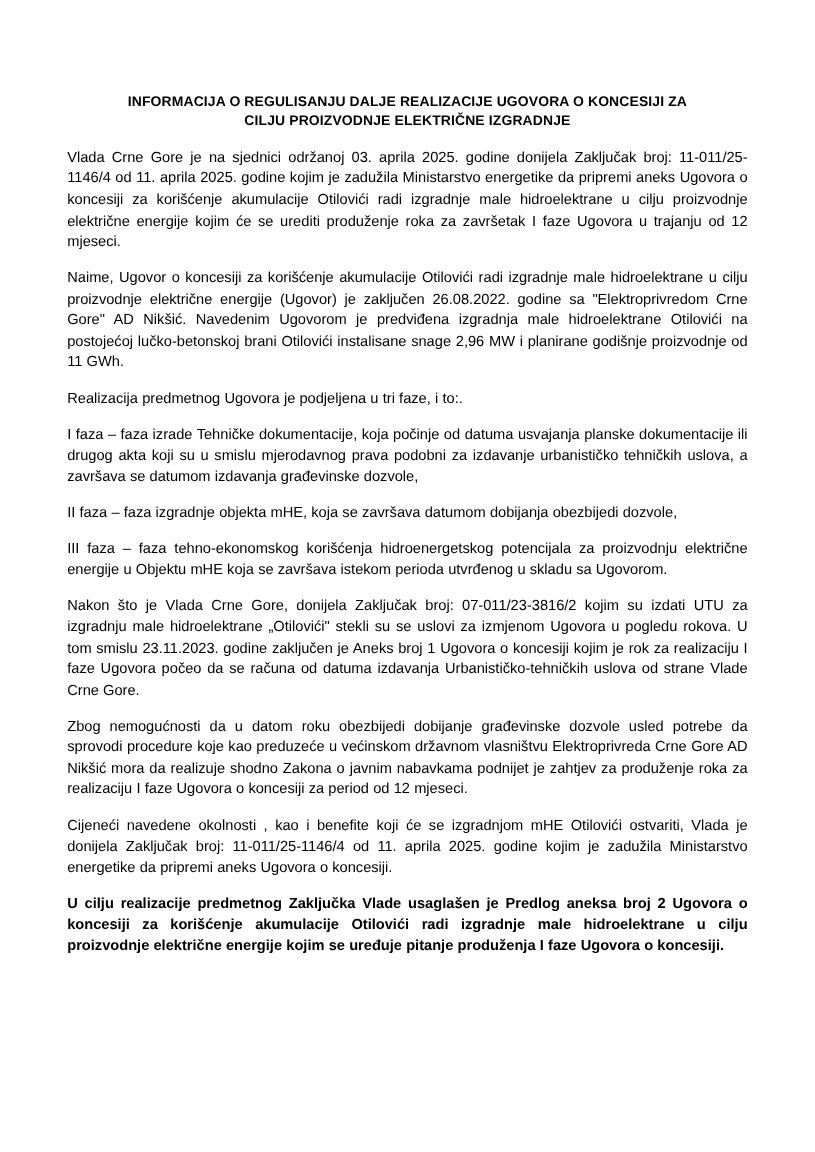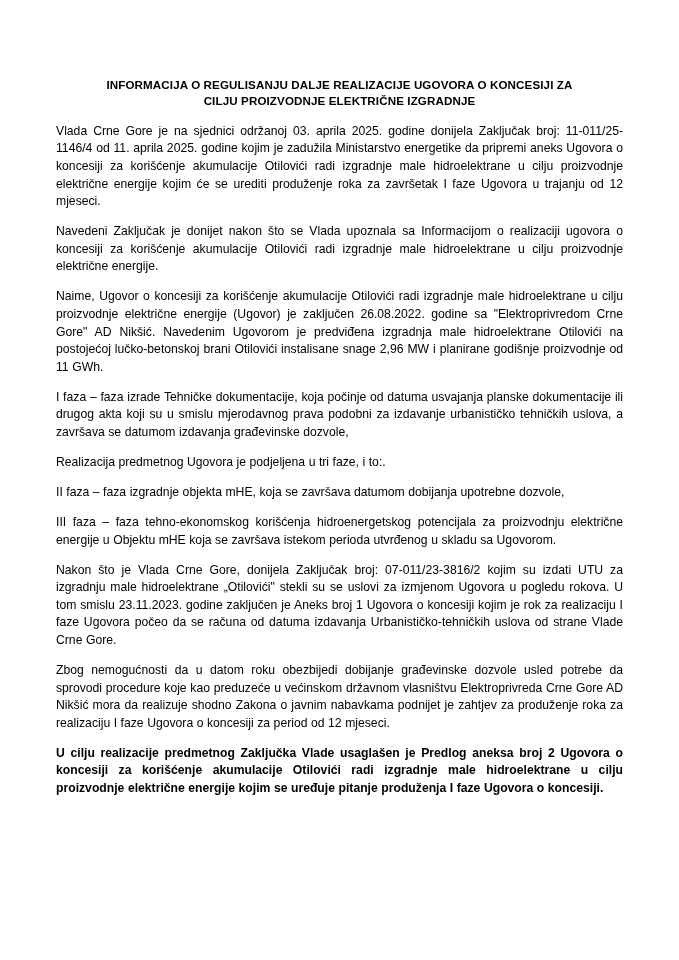--- a/index.html
+++ b/index.html
@@ -58,24 +58,24 @@
 
 <div class="page">
   <div class="content">
 
     <h1 class="doc-title">
       <span class="title-line">INFORMACIJA O REGULISANJU DALJE REALIZACIJE UGOVORA O KONCESIJI ZA</span>
       <span class="title-line">CILJU PROIZVODNJE ELEKTRIČNE IZGRADNJE</span>
     </h1>
 
     <p class="para">Vlada Crne Gore je na sjednici održanoj 03. aprila 2025. godine donijela Zaključak broj: 11-011/25-1146/4 od 11. aprila 2025. godine kojim je zadužila Ministarstvo energetike da pripremi aneks Ugovora o koncesiji za korišćenje akumulacije Otilovići radi izgradnje male hidroelektrane u cilju proizvodnje električne energije kojim će se urediti produženje roka za završetak I faze Ugovora u trajanju od 12 mjeseci.</p>
-    <p class="para">Navedeni Zaključak je donijet nakon što se Vlada upoznala sa Informacijom o realizaciji ugovora o koncesiji za korišćenje akumulacije Otilovići radi izgradnje male hidroelektrane u cilju proizvodnje električne energije.</p>
     <p class="para">Naime, Ugovor o koncesiji za korišćenje akumulacije Otilovići radi izgradnje male hidroelektrane u cilju proizvodnje električne energije (Ugovor) je zaključen 26.08.2022. godine sa "Elektroprivredom Crne Gore" AD Nikšić.  Navedenim Ugovorom je predviđena izgradnja male hidroelektrane Otilovići na postojećoj lučko-betonskoj brani Otilovići instalisane snage 2,96 MW i planirane godišnje proizvodnje od 11 GWh.</p>
+    <p class="para">Realizacija predmetnog Ugovora je podjeljena u tri faze, i to:.</p>
     <p class="para">I faza – faza izrade Tehničke dokumentacije, koja počinje od datuma usvajanja planske dokumentacije ili drugog akta koji su u smislu mjerodavnog prava podobni za izdavanje urbanističko tehničkih uslova, a završava se datumom izdavanja građevinske dozvole,</p>
-    <p class="para">Realizacija predmetnog Ugovora je podjeljena u tri faze, i to:.</p>
-    <p class="para">II faza – faza izgradnje objekta mHE, koja se završava datumom dobijanja upotrebne dozvole,</p>
+    <p class="para">II faza – faza izgradnje objekta mHE, koja se završava datumom dobijanja obezbijedi dozvole,</p>
     <p class="para">III faza – faza tehno-ekonomskog korišćenja hidroenergetskog potencijala za proizvodnju električne energije u Objektu mHE koja se završava istekom perioda utvrđenog u skladu sa Ugovorom.</p>
     <p class="para">Nakon što je Vlada Crne Gore, donijela Zaključak broj: 07-011/23-3816/2 kojim su izdati UTU za izgradnju male hidroelektrane „Otilovići" stekli su se uslovi za izmjenom Ugovora u pogledu rokova. U tom smislu 23.11.2023. godine zaključen je Aneks broj 1 Ugovora o koncesiji kojim je rok za realizaciju I faze Ugovora počeo da se računa od datuma izdavanja Urbanističko-tehničkih uslova od strane Vlade Crne Gore.</p>
     <p class="para">Zbog nemogućnosti da u datom roku obezbijedi dobijanje građevinske dozvole usled potrebe da sprovodi procedure koje kao preduzeće u većinskom državnom vlasništvu Elektroprivreda Crne Gore AD Nikšić mora da realizuje shodno Zakona o javnim nabavkama podnijet je zahtjev za produženje roka za realizaciju I faze Ugovora o koncesiji za period od 12 mjeseci.</p>
+    <p class="para">Cijeneći navedene okolnosti , kao i benefite koji će se izgradnjom mHE Otilovići ostvariti, Vlada je donijela Zaključak broj: 11-011/25-1146/4 od 11. aprila 2025. godine kojim je zadužila Ministarstvo energetike da pripremi aneks Ugovora o koncesiji.</p>
     <p class="para">U cilju realizacije predmetnog Zaključka Vlade usaglašen je Predlog aneksa broj 2 Ugovora o koncesiji za korišćenje akumulacije Otilovići radi izgradnje male hidroelektrane u cilju proizvodnje električne energije kojim se uređuje pitanje produženja I faze Ugovora o koncesiji.</p>
 
   </div>
 </div>
 
 </body></html>

